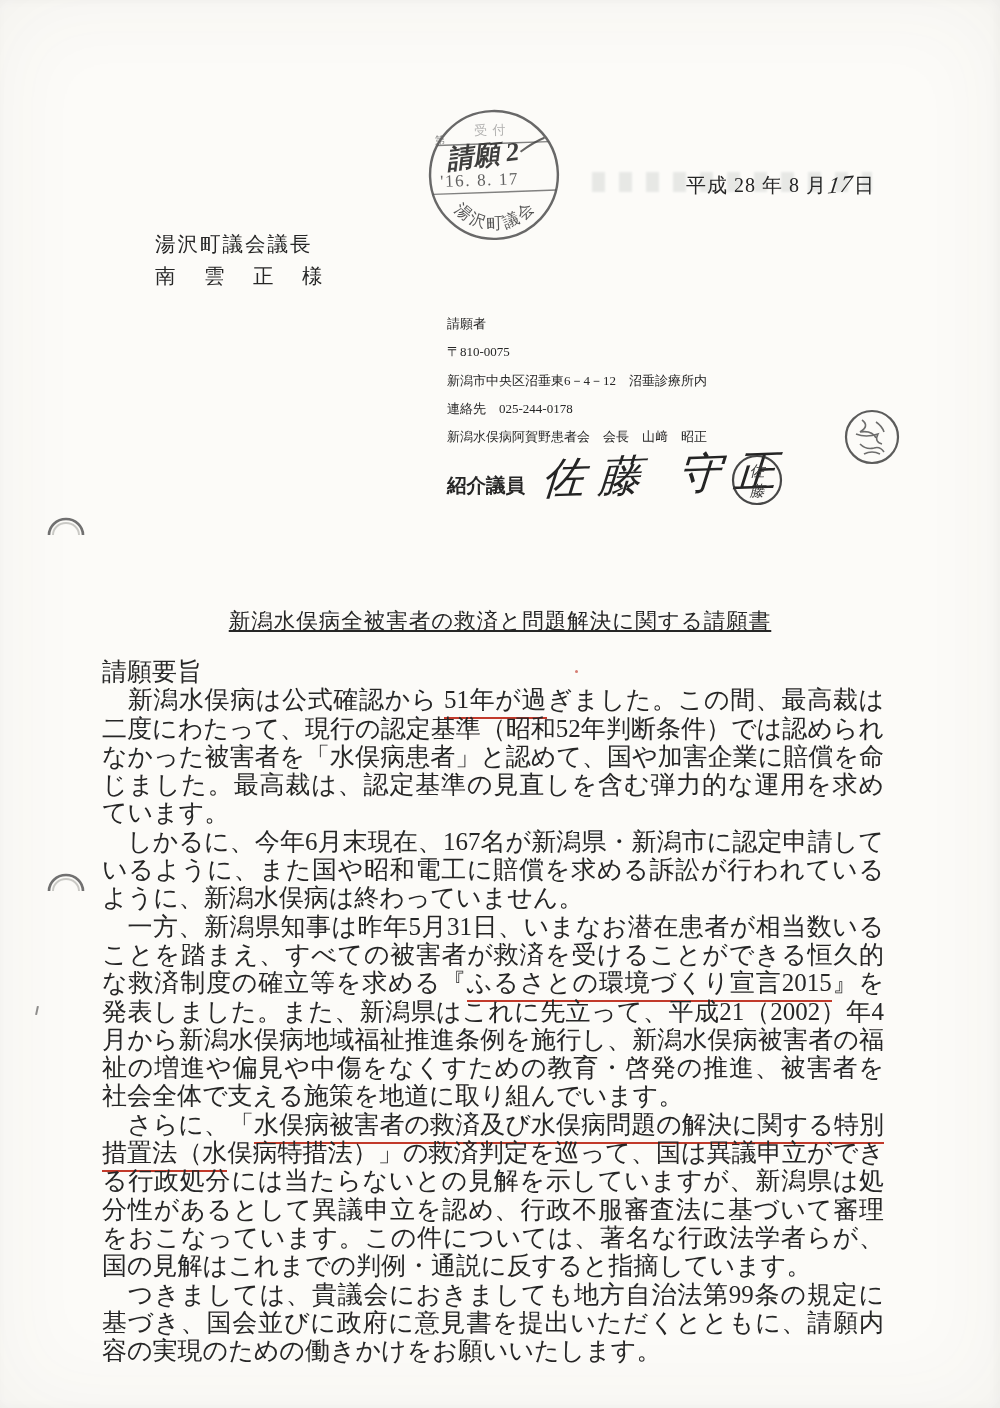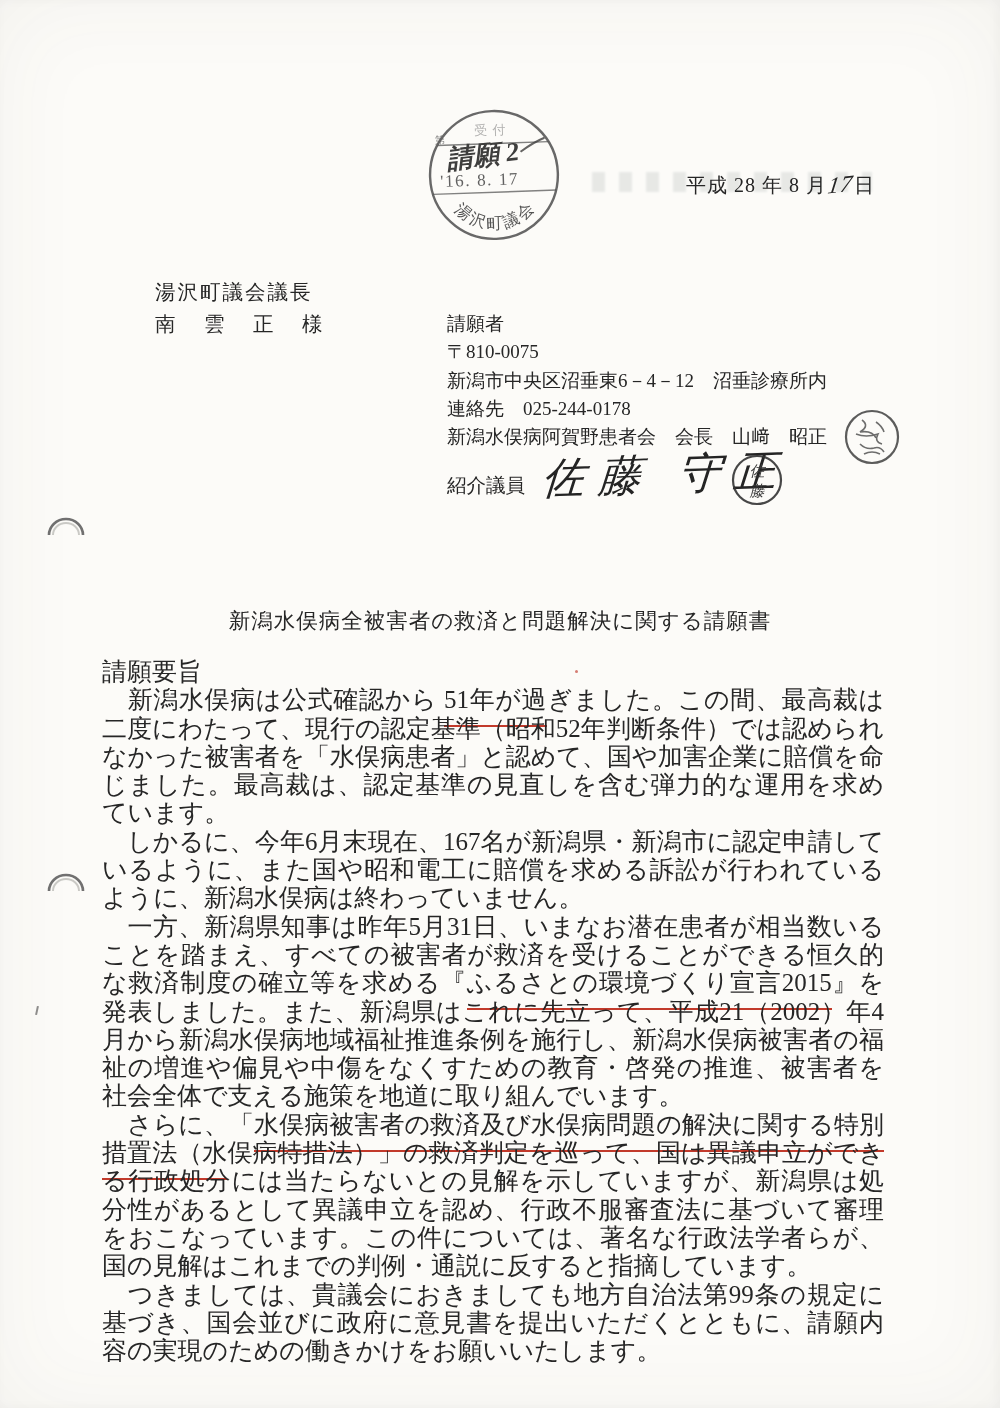--- a/index.html
+++ b/index.html
@@ -12,39 +12,39 @@
     box-shadow:inset 0 0 90px rgba(70,70,60,.05), inset -3px 0 12px rgba(0,0,0,.035);
   }
   
   .stamp { position:absolute; left:423px; top:108px; width:142px; height:136px; transform:rotate(-2deg); opacity:.92; }
   .stamp text { font-family:"Liberation Serif","DejaVu Serif",serif; }
   .stamp .hand { font-style:italic; font-weight:bold; }
   
   .dateline { position:absolute; left:686px; top:172px; font-size:20px; letter-spacing:1px; white-space:nowrap; }
   .hand-day { display:inline-block; font-style:italic; font-size:23px; transform:rotate(-6deg) skewX(-14deg); margin:0 1px; }
   
-  .addressee { position:absolute; left:155px; top:228px; font-size:20.5px; line-height:32px;margin-top:48px; }
+  .addressee { position:absolute; left:155px; top:228px; font-size:20.5px; line-height:32px; }
   .addressee .l1 { letter-spacing:2px; }
   .addressee .l2 { letter-spacing:4px;text-align:center; }
   
-  .petitioner { position:absolute; left:447px; top:310px; font-size:19px; line-height:28.3px; white-space:nowrap; }
+  .petitioner { position:absolute; left:447px; top:310px; font-size:13px; line-height:28.3px; white-space:nowrap; }
   .seal1 { position:absolute; left:842px; top:406px; }
   
-  .intro-label { position:absolute; left:447px; top:472px; font-size:19.5px; }
+  .intro-label { position:absolute; left:447px; top:472px; font-size:19.5px;font-weight:bold; }
   .signature { position:absolute; left:542px; top:446px; font-size:43px; font-style:italic;
                letter-spacing:13px; color:#242424; transform:rotate(-2deg) skewX(-6deg); white-space:nowrap; }
   .seal2 { position:absolute; left:729px; top:452px; }
   
   .doc-title { position:absolute; left:0; top:606px; width:100%; text-align:center;
-               font-size:21.5px; letter-spacing:1px; font-weight:500; }
+               font-size:21.5px; letter-spacing:1px; font-weight:500;text-decoration:underline; }
   
   .body-block { position:absolute; left:102px; top:658px; width:782px;
                 font-size:25px; line-height:28.3px; text-align:justify; }
   .body-block p { margin:0; }
-  .red-underline { border-bottom:2.5px solid #c23a2b; padding-bottom:12px; }
+  .red-underline { border-bottom:2.5px solid #c23a2b; padding-bottom:4px; }
   
   .hole { position:absolute; left:46px; }
   .hole.h1 { top:510px; } .hole.h2 { top:866px; }
   .ghost-marks { position:absolute; left:592px; top:172px; width:280px; height:20px; opacity:.12;
     background:repeating-linear-gradient(90deg,#566 0 13px,transparent 13px 27px); filter:blur(1.2px); }
   .speck-red { position:absolute; left:575px; top:670px; width:3px; height:3px; background:#c0392b; border-radius:50%; opacity:.65; }
   .speck-ink { position:absolute; left:36px; top:1006px; width:2px; height:9px; background:#333; opacity:.55; transform:rotate(12deg); }
 </style>
 </head>
 <body>

